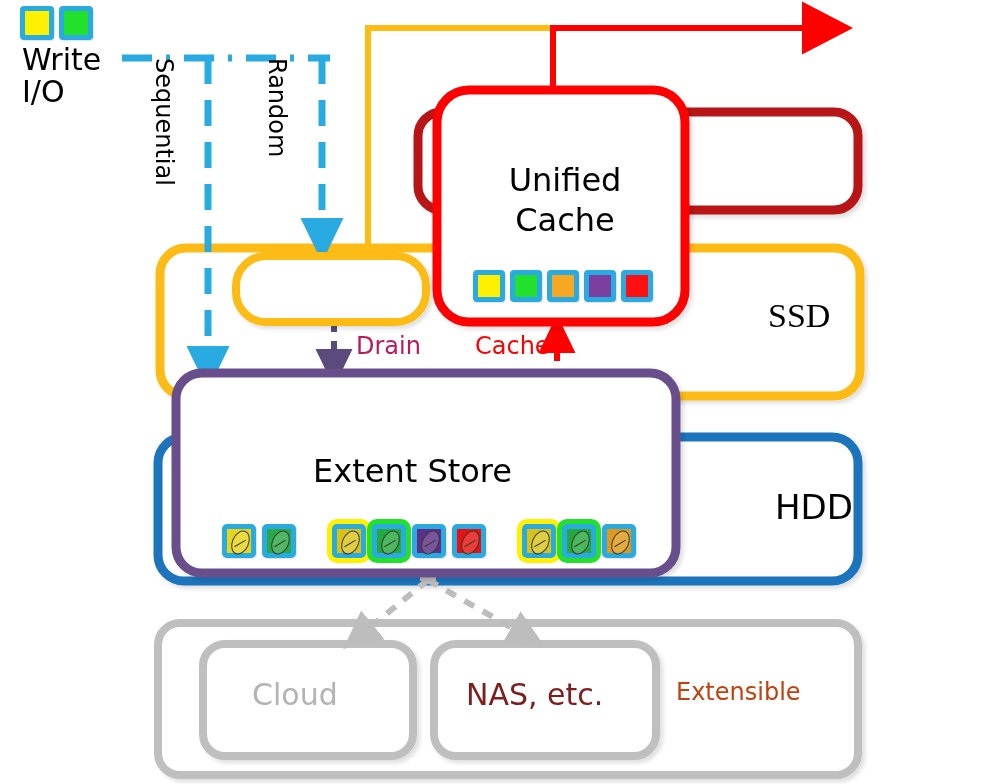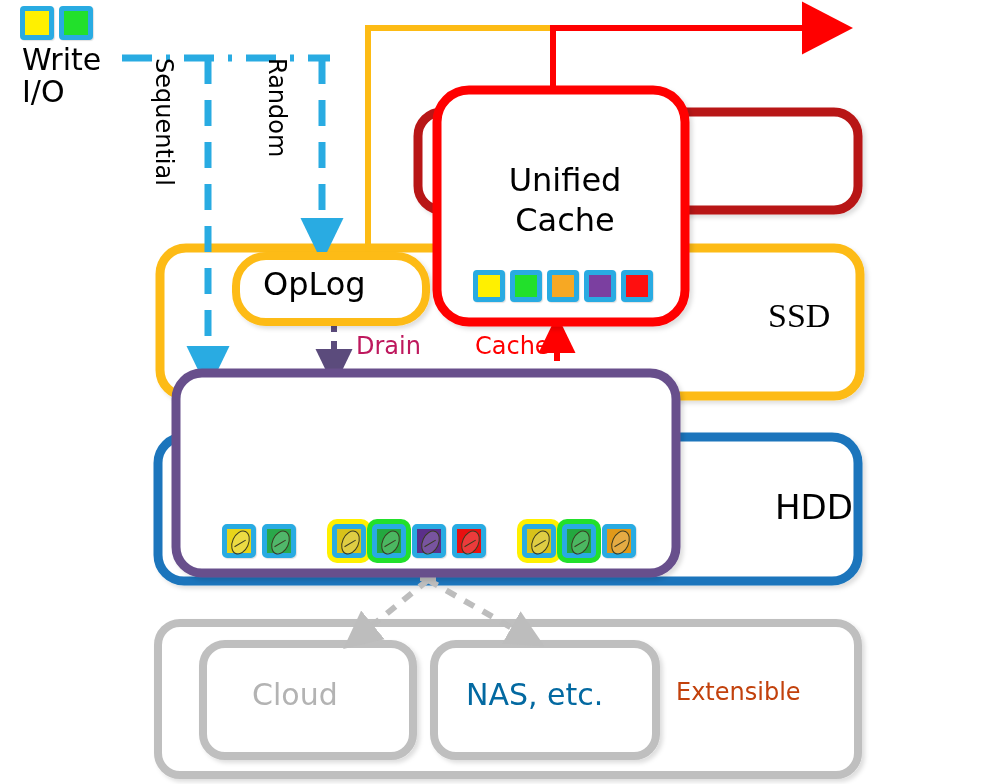--- a/index.html
+++ b/index.html
@@ -42,21 +42,21 @@
   .t-memory   { left:700px; top:140px; font-size:34px; }
   .t-unified  { left:470px; top:160px; font-size:32px; width:190px;
                 text-align:center; line-height:1.25; }
   .t-ssd      { left:768px; top:299px; font-size:34px;font-family:Liberation Serif, serif; }
   .t-oplog    { left:263px; top:268px; font-size:32px; }
   .t-drain    { left:356px; top:334px; font-size:24px; color:#be185d; }
   .t-cache    { left:475px; top:334px; font-size:24px; color:#ff0000; }
   .t-extent   { left:313px; top:455px; font-size:32px; }
   .t-hdd      { left:775px; top:490px; font-size:34px; }
   .t-cloud    { left:252px; top:680px; font-size:30px; color:#b3b3b3; }
-  .t-nas      { left:466px; top:680px; font-size:30px; color:#0369a1; }
+  .t-nas      { left:466px; top:680px; font-size:30px; color:#7f1d1d; }
   .t-ext      { left:676px; top:680px; font-size:24px; color:#c2410c; }
 
   .cache-chip-row{
     position:absolute;
     left:473px; top:270px;
     display:flex;
     gap:5px;
   }
   .chip{
     width:32px;height:32px;
@@ -265,26 +265,26 @@
   <div class="lbl t-random">Random</div>
 
 
   <div class="lbl t-unified">
     <div>Unified</div>
     <div>Cache</div>
   </div>
 
   <div class="lbl t-ssd">SSD</div>
 
-  <div class="lbl t-oplog">OpLog</div>
 
   <div class="lbl t-drain">Drain</div>
 
   <div class="lbl t-cache">Cache</div>
 
+  <div class="lbl t-extent">Extent Store</div>
 
   <div class="lbl t-hdd">HDD</div>
 
   <div class="lbl t-cloud">Cloud</div>
 
   <div class="lbl t-nas">NAS, etc.</div>
 
   <div class="lbl t-ext">Extensible</div>
 
 </div>

